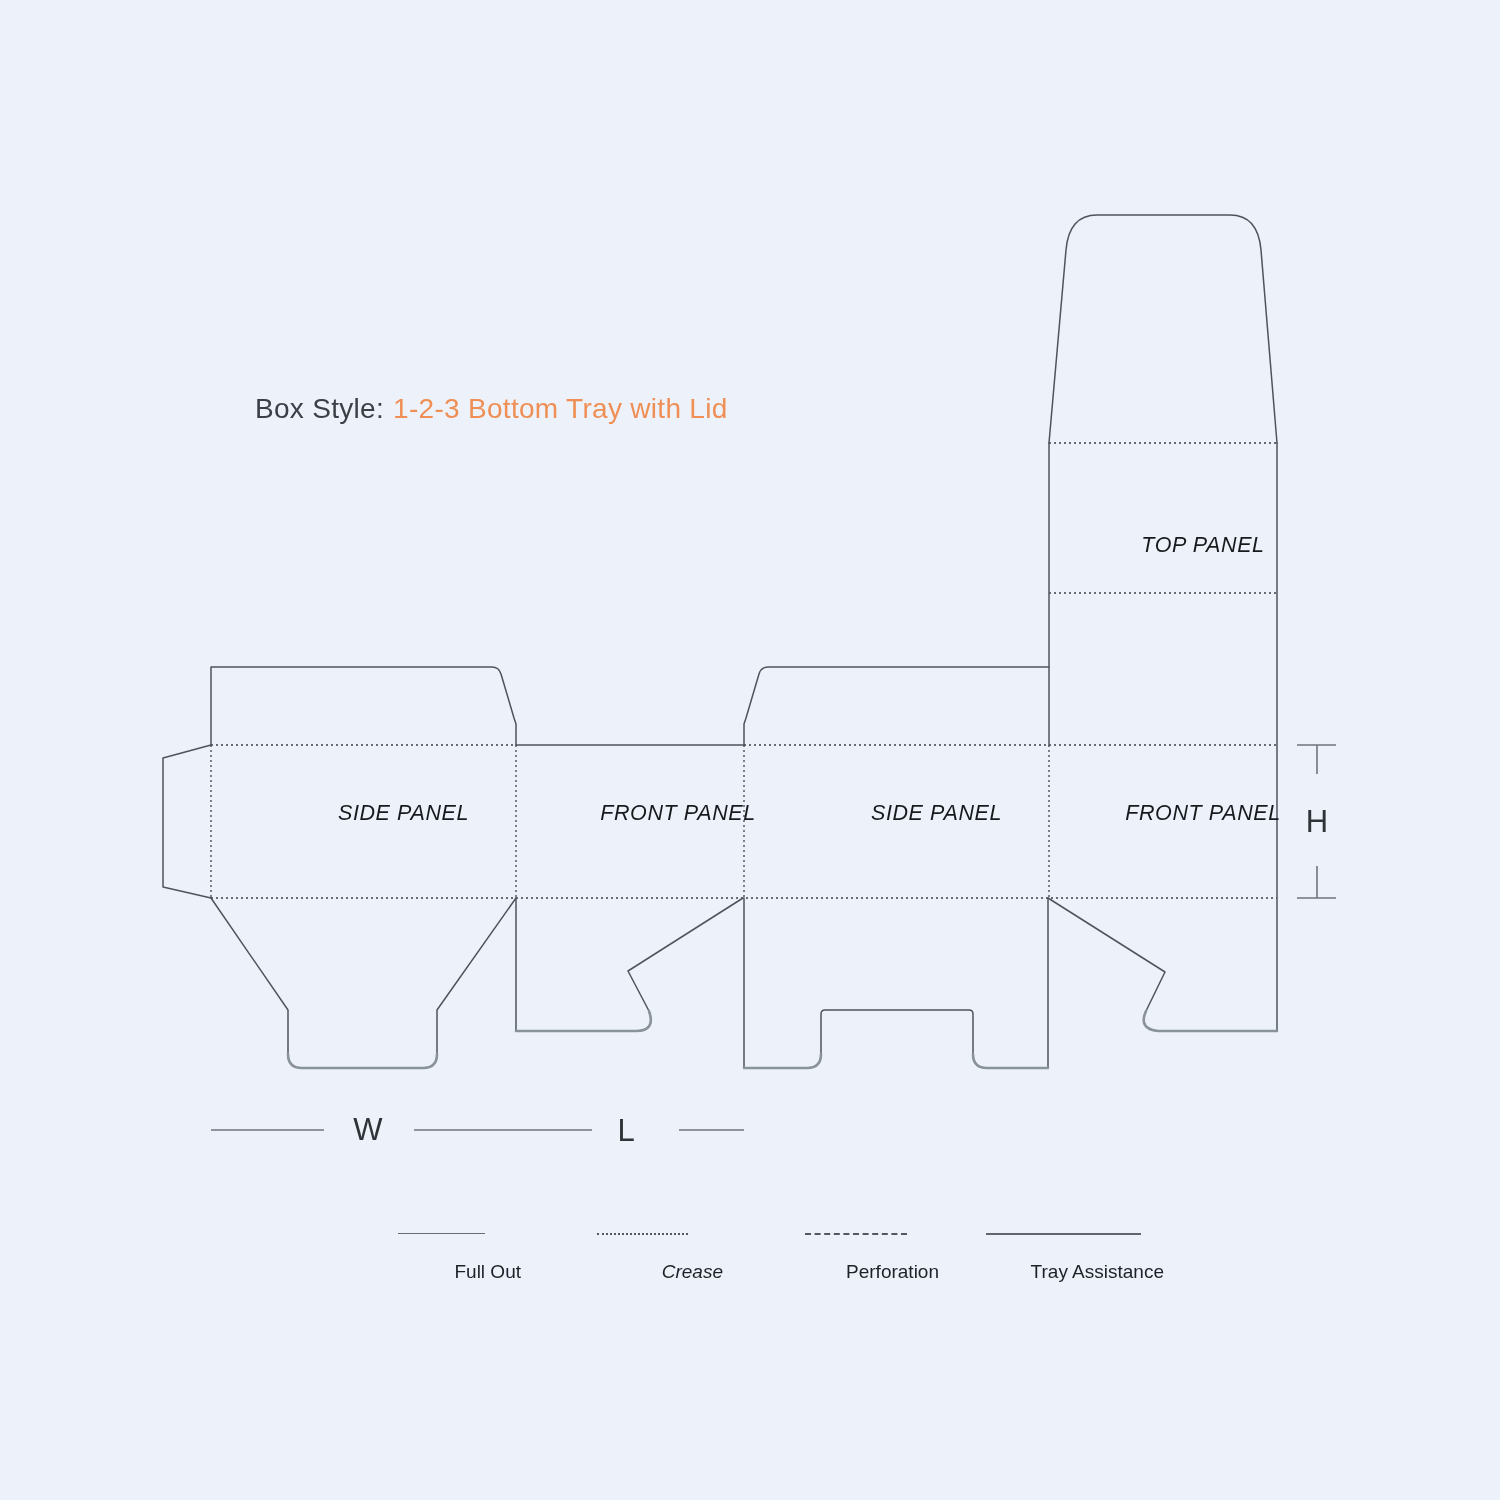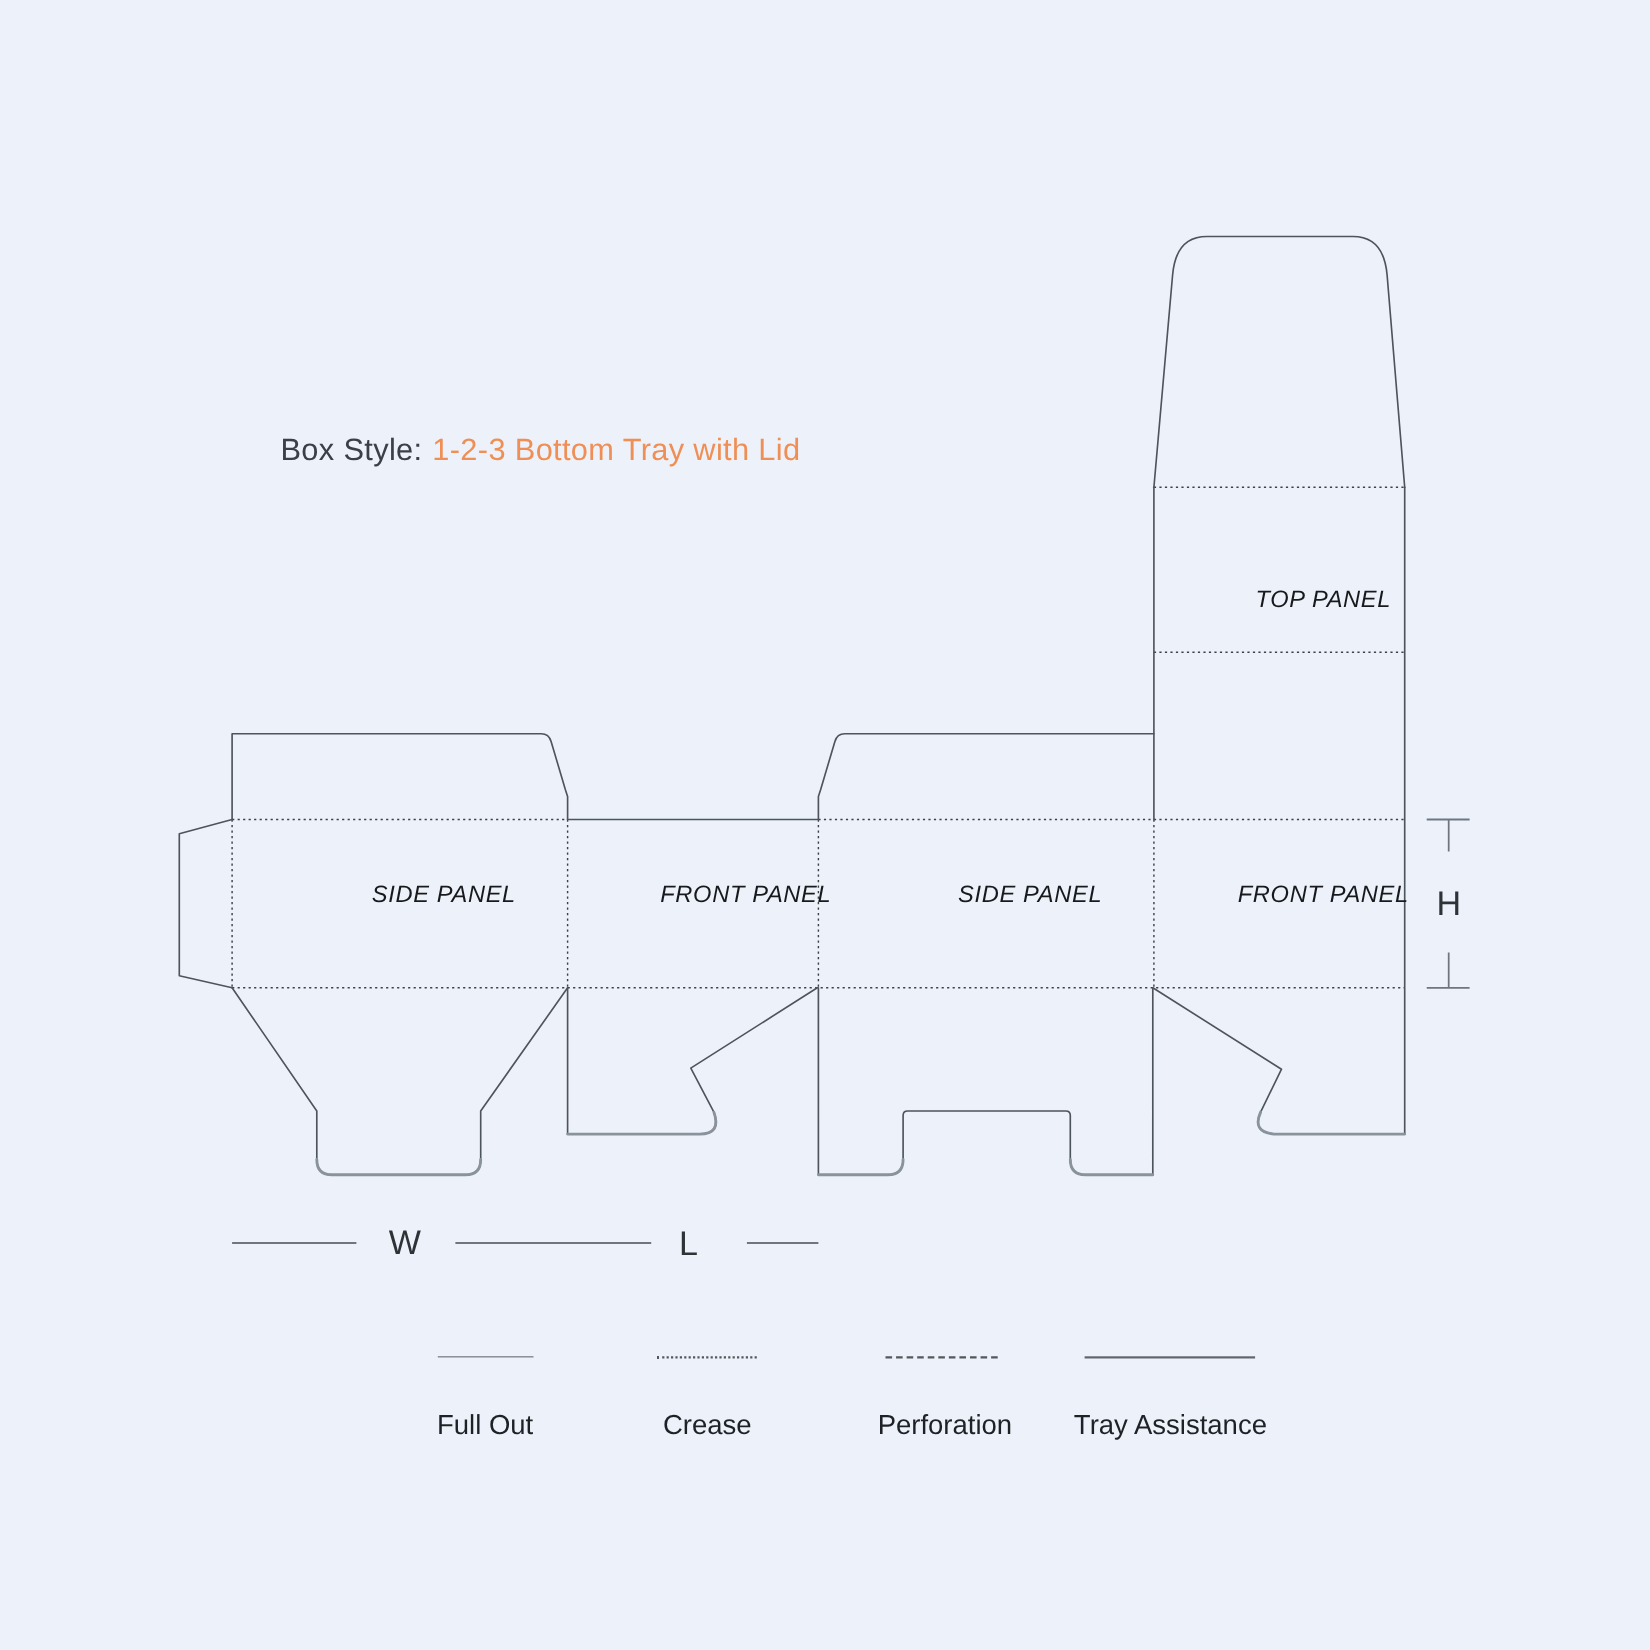--- a/index.html
+++ b/index.html
@@ -21,22 +21,22 @@
   .title .accent{color:var(--accent,#ef8f55);padding-left:.32em;}
   .panel-label{
     font-size:21.5px;font-style:italic;color:var(--label-color,#17191c);
     letter-spacing:.6px;text-align:center;height:26px;line-height:26px;white-space:nowrap;margin-left:40px;
   }
   .dim-label{
     font-size:31px;color:var(--dim-color,#2e3338);text-align:center;
     width:60px;height:36px;line-height:36px;
   }
   .legend-label{
-    font-size:25px;color:var(--legend-text,#1e2125);text-align:center;
-    height:30px;line-height:30px;white-space:nowrap;margin-top:24px;
+    font-size:19px;color:var(--legend-text,#1e2125);text-align:right;
+    height:30px;line-height:30px;white-space:nowrap;
   }
   .legend-sample{height:0;}
   .ls-full-out{border-top:1.5px solid var(--legend-line,#666c73);}
   .ls-crease{border-top:2px dotted #54585e;}
   .ls-perforation{border-top:2.5px dashed #54585e;}
   .ls-glue{border-top:2px solid #60666d;}
 </style>
 </head>
 <body style="--bg: #edf2fa; --cut-line: #4e545c; --crease-line: #3e4247; --glue-line: #8a929c; --accent: #ef8f55; --title-color: #3b4046; --label-color: #17191c; --dim-color: #2e3338; --dim-line: #6f7680; --legend-line: #666c73; --legend-text: #1e2125;">
 
@@ -95,16 +95,16 @@
 <div class="abs dim-label" style="left:596px;top:1113px;">L</div>
 <div class="abs dim-label" style="left:1287px;top:804px;">H</div>
 
 <div>
   <div class="abs legend-sample ls-full-out" style="left:398px;top:1233px;width:87px;"></div>
   <div class="abs legend-sample ls-crease" style="left:597px;top:1233px;width:91px;"></div>
   <div class="abs legend-sample ls-perforation" style="left:805px;top:1233px;width:102px;"></div>
   <div class="abs legend-sample ls-glue" style="left:986px;top:1233px;width:155px;"></div>
 
   <div class="abs legend-label" style="left:361px;top:1257px;width:160px;">Full Out</div>
-  <div class="abs legend-label" style="left:563px;top:1257px;width:160px;">Crease</div>
+  <div class="abs legend-label" style="left:563px;top:1257px;width:160px;font-style:italic;">Crease</div>
   <div class="abs legend-label" style="left:779px;top:1257px;width:160px;">Perforation</div>
   <div class="abs legend-label" style="left:964px;top:1257px;width:200px;">Tray Assistance</div>
 </div>
 
 </body></html>

